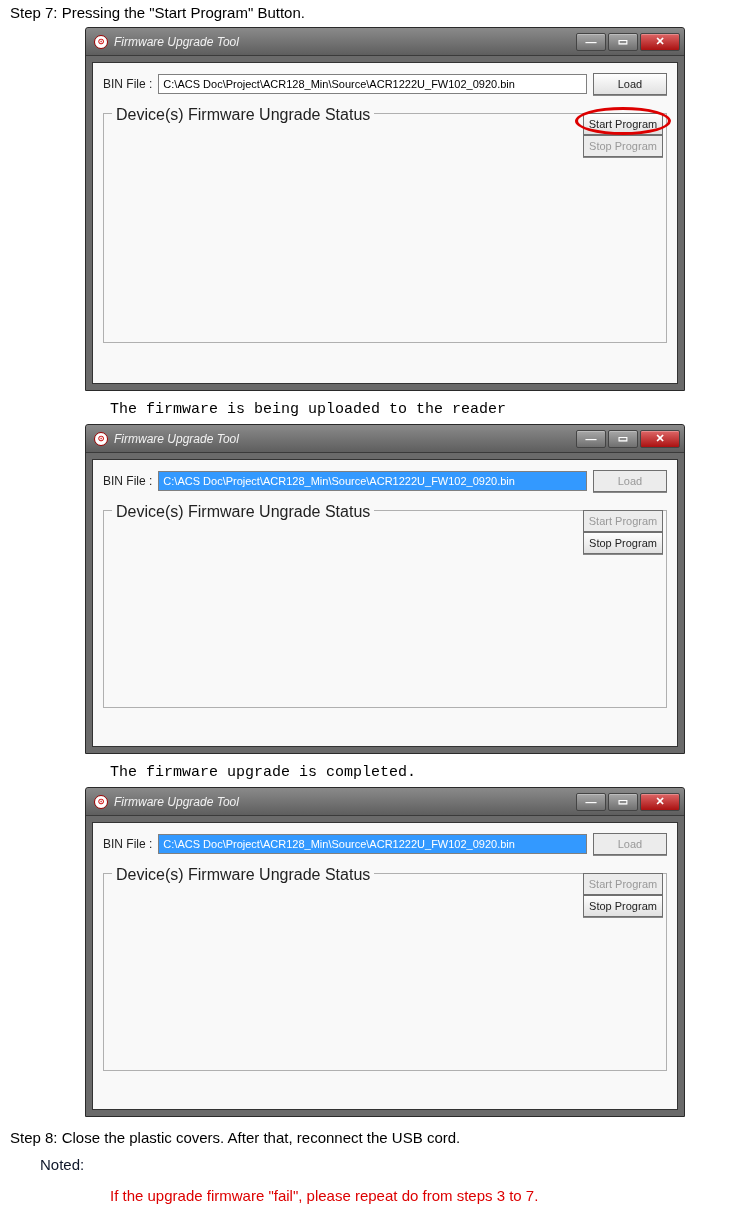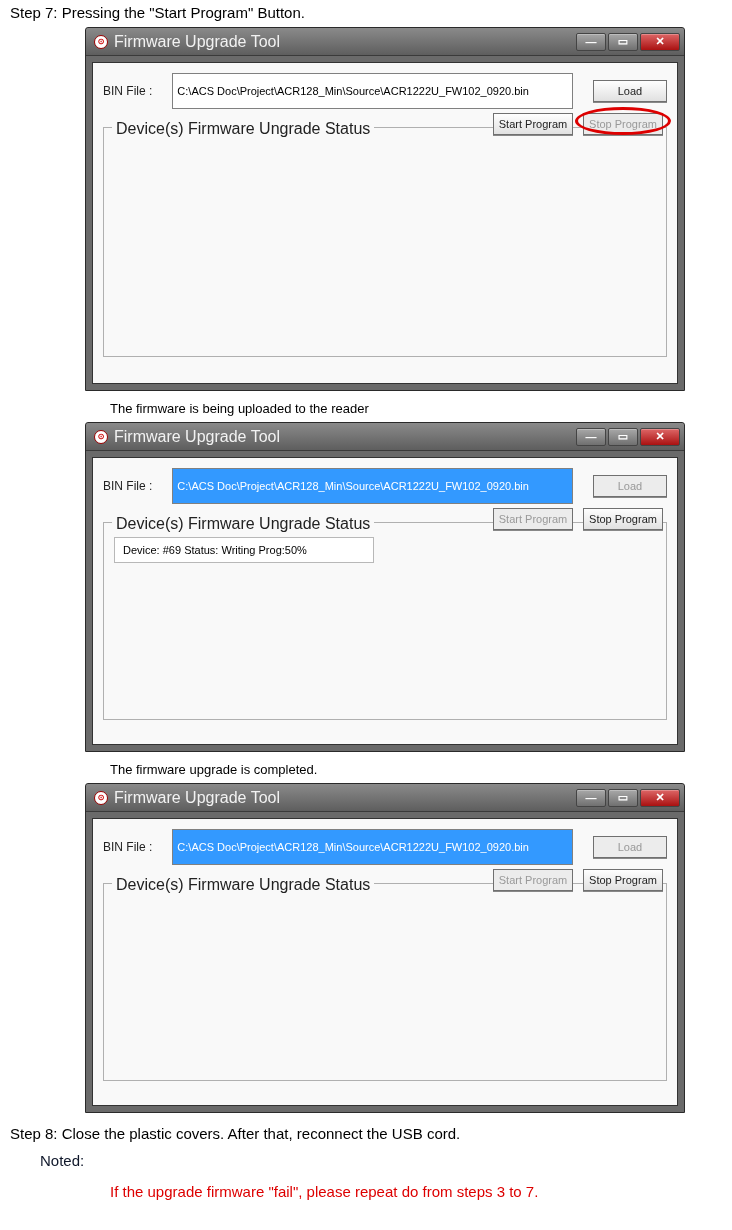--- a/index.html
+++ b/index.html
@@ -5,21 +5,21 @@
   * { box-sizing: border-box; margin: 0; padding: 0; }
   body {
     font-family: Arial, sans-serif;
     font-size: 15px;
     color: #000;
     background: #fff;
     width: 732px;
     padding: 4px 10px;
   }
   .step-text { margin: 0 0 6px 0; font-size: 15px; }
-  .caption { margin: 0 0 6px 100px; font-size: 13px; }
+  .caption { margin: 0 0 6px 100px; font-size: 15px; font-family: Liberation Mono, monospace; }
   .noted { color: #0f172a; margin-left: 30px; margin-top: 10px; font-size: 15px; }
   .noted-body { color: #d00; margin-left: 100px; margin-top: 14px; font-size: 15px; }
 
   .app-window {
     width: 600px;
     margin: 0 0 10px 75px;
     border: 1px solid #2a2a2a;
     background: linear-gradient(#787878, #5a5a5a);
     padding: 0;
     border-radius: 3px 3px 0 0;
@@ -36,21 +36,21 @@
   }
   .titlebar-left { display: flex; align-items: center; gap: 6px; }
   .titlebar-icon {
     width: 14px; height: 14px;
     background: #fff;
     border: 1px solid #900;
     border-radius: 50%;
     display: flex; align-items:center; justify-content:center;
     font-size: 8px; color:#c00; font-weight:bold;
   }
-  .titlebar-title { color: #f2f2f2; font-size: 16px; }
+  .titlebar-title { color: #f2f2f2; font-size: 12px; font-style: italic; }
   .win-controls { display: flex; gap: 2px; }
   .win-btn {
     width: 30px; height: 18px;
     background: linear-gradient(#a8a8a8, #707070);
     border: 1px solid #444;
     border-radius: 2px;
     display:flex; align-items:center; justify-content:center;
     color:#fff; font-size:11px; font-weight:bold;
     box-shadow: inset 0 1px 0 rgba(255,255,255,0.25);
   }
@@ -62,25 +62,25 @@
   }
   .panel {
     background: #f9f9f9;
     border: 1px solid #333;
     height: 322px;
     position: relative;
     padding: 10px;
   }
   .short .panel { height: 288px; }
 
-  .bin-row { display: flex; align-items: center; gap: 20px; margin-bottom: 18px; }
+  .bin-row { display: flex; align-items: center; gap: 6px; margin-bottom: 18px; }
   .bin-label { font-size: 12px; color: #222; }
   .bin-input {
     flex: 1;
-    height: 36px;
+    height: 20px;
     border: 1px solid #808080;
     background: #fff;
     font-size: 11px;
     padding: 2px 4px;
     color: #000;
   }
   .bin-input.selected {
     background: #3399ff;
     color: #fff;
   }
@@ -108,21 +108,21 @@
     position: absolute;
     top: -8px; left: 8px;
     background: #f9f9f9;
     padding: 0 4px;
     font-size: 16px;
     color: #222;
   }
   .side-buttons {
     position: absolute;
     top: 50px; right: 14px;
-    display:flex; gap:10px;margin-left:45px;
+    display:flex; flex-direction:column; margin-left:45px;
   }
   .status-line {
     border:1px solid #b8b8b8;
     background:#fff;
     font-size:11px;
     padding:6px 8px;
     width:260px;
     display:inline-block;
   }
   .red-circle {
@@ -185,21 +185,20 @@
   </div>
   <div class="window-body">
     <div class="panel">
       <div class="bin-row">
         <span class="bin-label">BIN File :</span>
         <input class="bin-input selected" value="C:\ACS Doc\Project\ACR128_Min\Source\ACR1222U_FW102_0920.bin" style="">
         <div class="btn load disabled">Load</div>
       </div>
       <div class="group-box">
         <span class="group-title">Device(s) Firmware Ungrade Status</span>
-        <span class="status-line">Device: #69 Status: Writing Prog:50%</span>
       </div>
       <div class="side-buttons">
         <div class="btn disabled">Start Program</div>
         <div class="btn">Stop Program</div>
       </div>
     </div>
   </div>
 </div>
 
 <p class="caption">The firmware upgrade is completed.</p>

